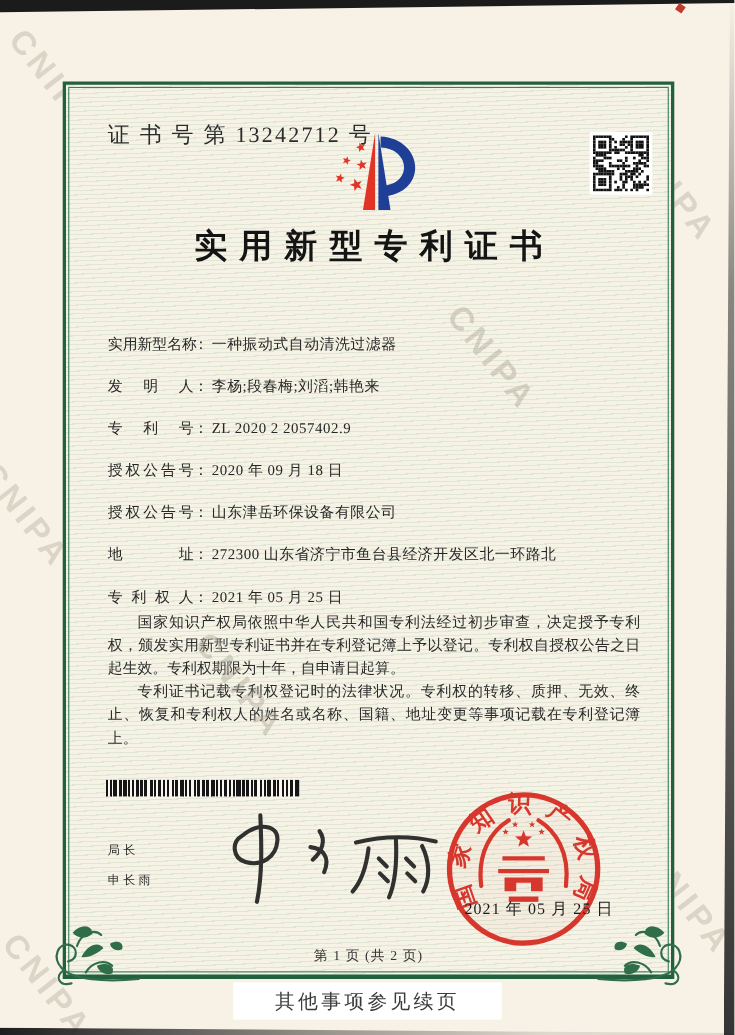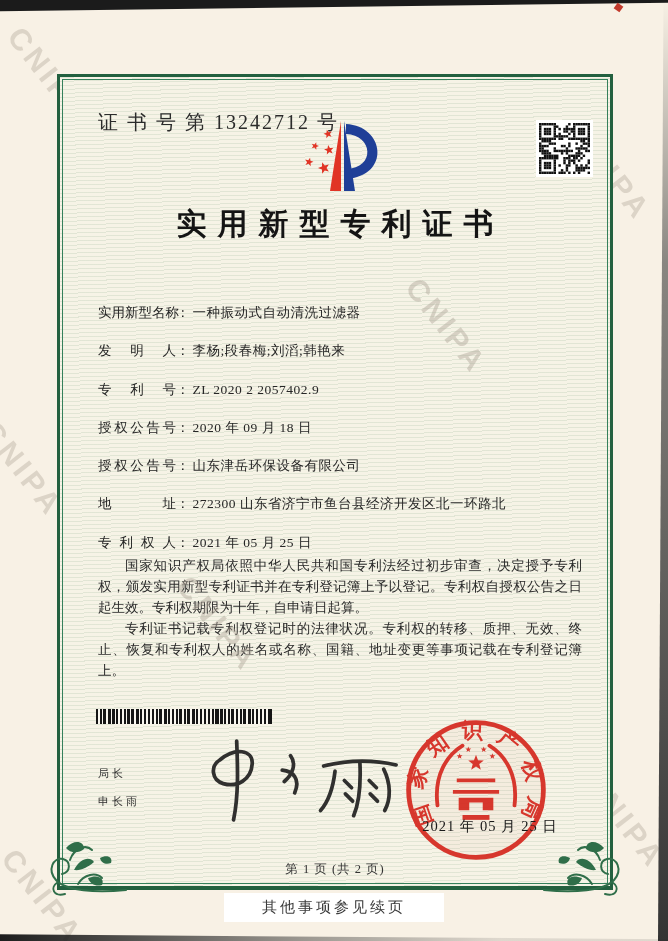--- a/index.html
+++ b/index.html
@@ -84,21 +84,21 @@
   }
   .director{position:absolute;left:38px;top:682px;font-family:"Liberation Sans","DejaVu Sans",sans-serif;
     font-size:11px;color:#2e2e2e;letter-spacing:3px;line-height:28px;}
   .signature{position:absolute;left:130px;top:660px;width:230px;height:88px;z-index:6;}
   .seal{position:absolute;left:339px;top:636px;width:154px;height:154px;z-index:5;opacity:.92;}
   .seal-date{position:absolute;left:346px;top:740px;width:168px;text-align:center;z-index:7;
     font-size:14.5px;color:#1a1a1a;letter-spacing:1px;}
   .page-num{position:absolute;left:0;top:784px;width:100%;text-align:center;font-size:12.5px;
     color:#333;letter-spacing:1px;}
   .continuation{position:absolute;left:50%;top:893px;transform:translateX(-50%);
-    background:#fff;padding:5px 38px;font-size:15px;letter-spacing:3px;color:#3a3a3a;z-index:4;
+    background:#fff;padding:5px 38px;font-size:18px;letter-spacing:3px;color:#3a3a3a;z-index:4;
     white-space:nowrap;}
 </style>
 </head>
 <body>
 
 <div class="page">
 
   <span class="wm" style="left:14px;top:14px">CNIPA</span>
   <span class="wm" style="left:576px;top:112px">CNIPA</span>
   <span class="wm" style="left:-12px;top:408px">CNIPA</span>

